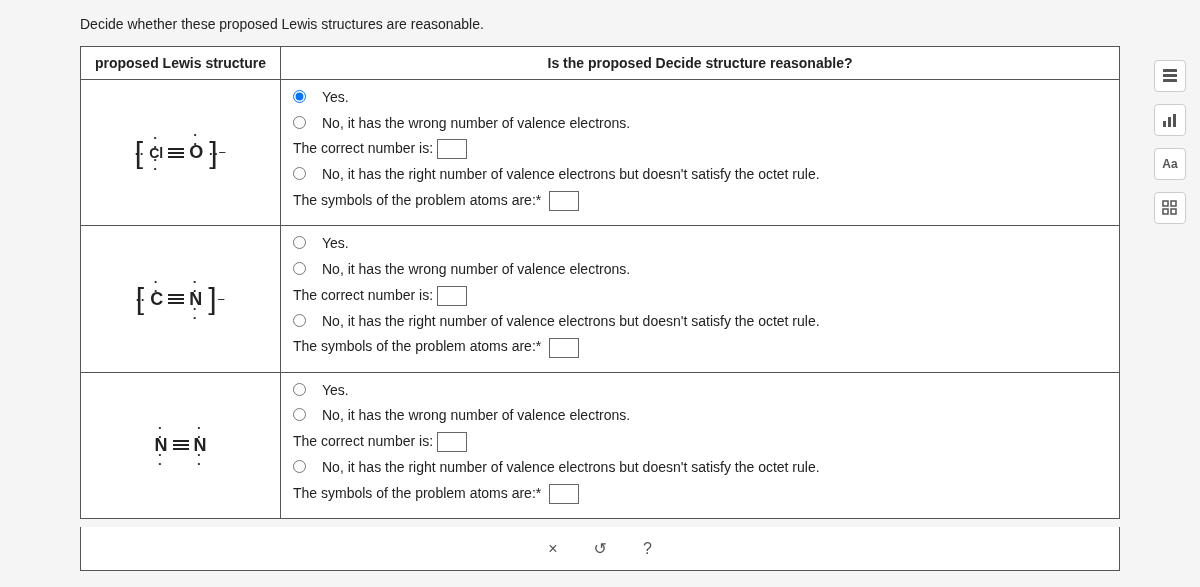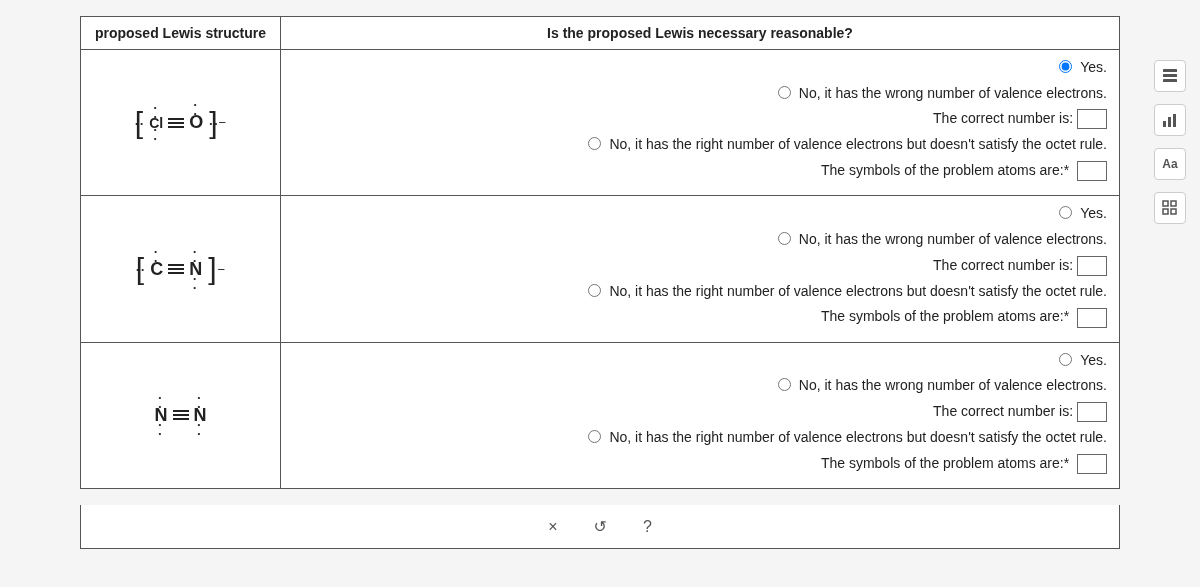--- a/index.html
+++ b/index.html
@@ -21,21 +21,21 @@
     }
     .intro-text {
       margin-bottom: 14px;
       font-size: 14px;
     }
     .lewis-table {
       width: 100%;
       border-collapse: collapse;
       border: 1px solid #555;
       background: white;
-      margin-bottom: 16px;
+      margin-bottom: 8px;
     }
     .lewis-table th {
       border: 1px solid #555;
       padding: 8px 12px;
       font-weight: bold;
       text-align: center;
       background: white;
       font-size: 14px;
     }
     .lewis-table td {
@@ -48,22 +48,21 @@
       text-align: center;
       padding: 20px 12px;
     }
     .options-cell {
       padding: 10px 20px;
     }
     .radio-option {
       display: flex;
       align-items: flex-start;
       margin-bottom: 6px;
-      gap: 8px;
-      justify-content: flex-end;
+      gap: 16px;
     }
     .radio-option input[type="radio"] {
       margin-top: 2px;
       flex-shrink: 0;
     }
     .footnote {
       font-size: 13px;
       padding: 8px 10px;
       border: 1px solid #555;
       border-top: none;
@@ -125,26 +124,27 @@
       height: 20px;
       border: 1px solid #666;
       display: inline-block;
     }
   </style>
 </head>
 <body>
 
 <div class="main-wrapper">
   <div class="content-area">
+    <p class="intro-text">Decide whether these proposed Lewis structures are reasonable.</p>
 
     <table class="lewis-table">
       <thead>
         <tr>
           <th>proposed Lewis structure</th>
-          <th>Is the proposed Lewis necessary reasonable?</th>
+          <th>Is the proposed Decide structure reasonable?</th>
         </tr>
       </thead>
       <tbody>
 
         <tr>
           <td class="structure-cell">
             <div class="structure-container">
 
               <div style="display:inline-flex;align-items:center;position:relative;">
                 <span style="font-size:30px;font-weight:300;line-height:1;">[</span>

